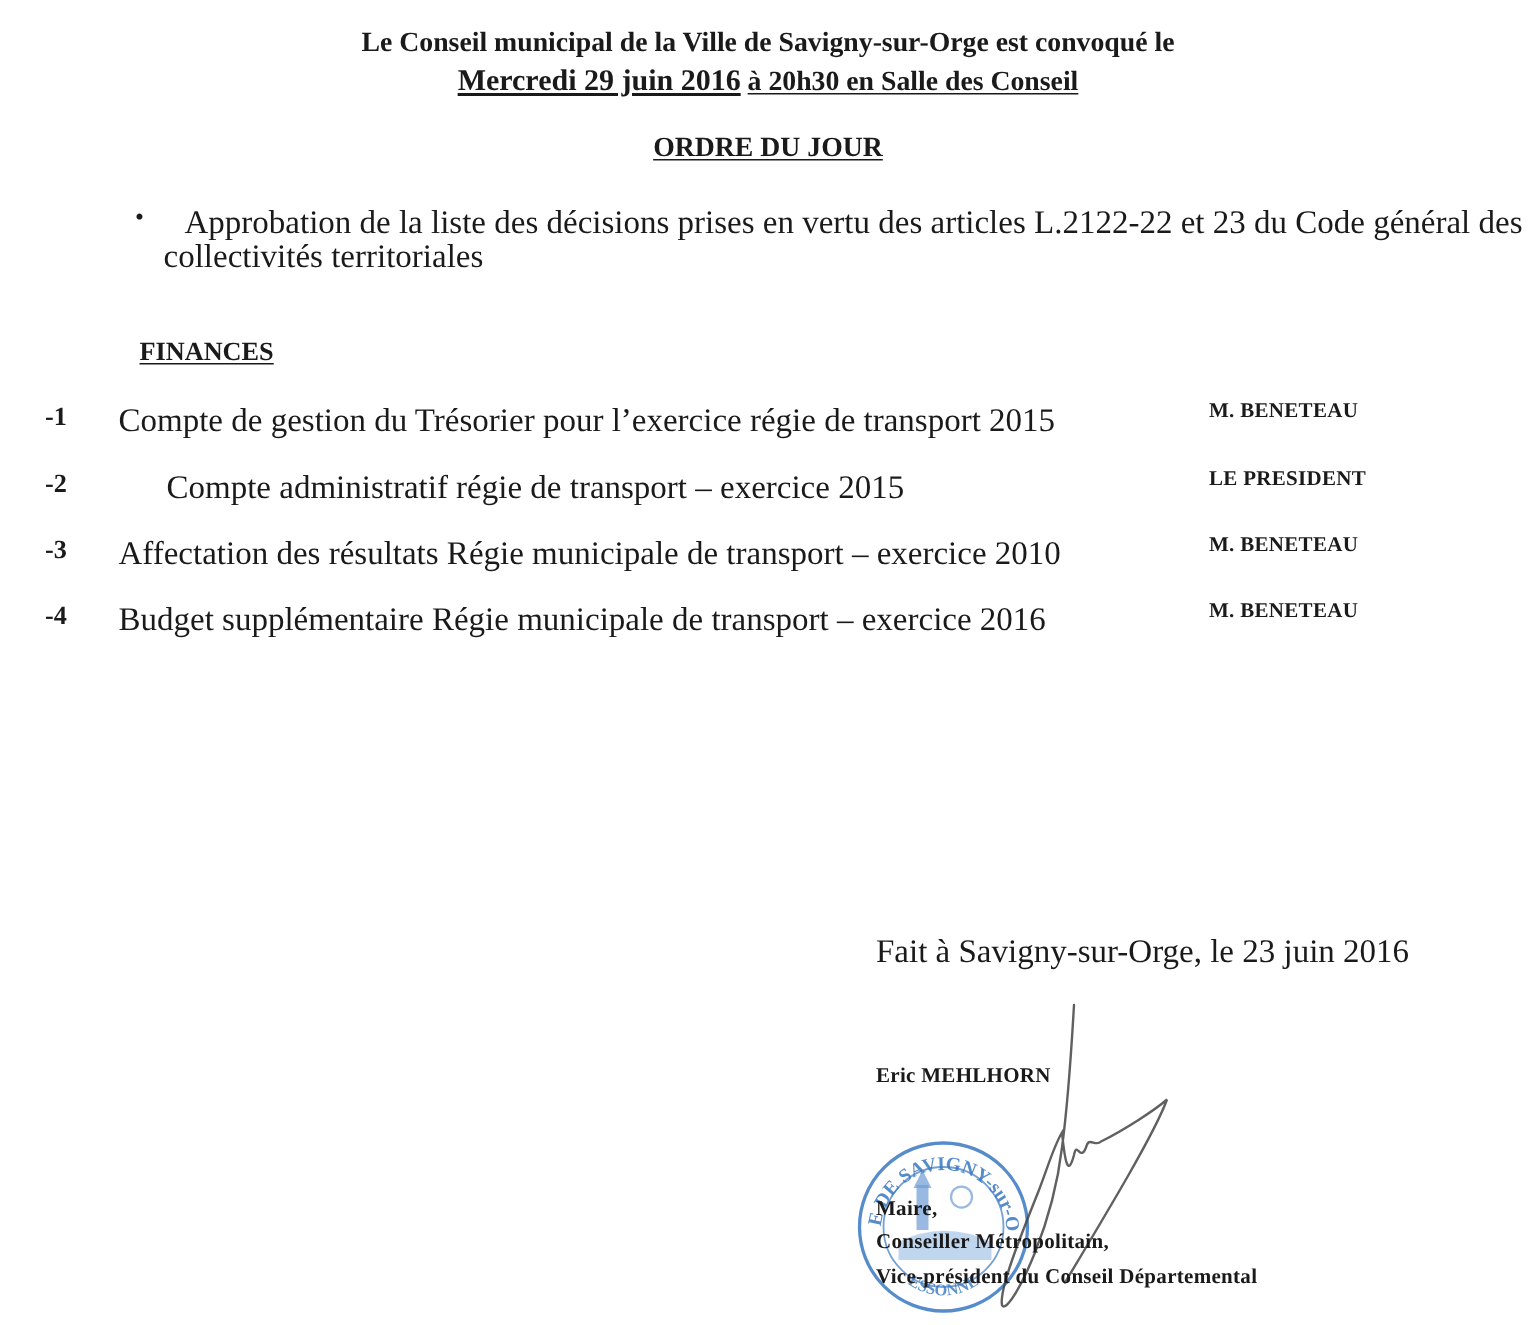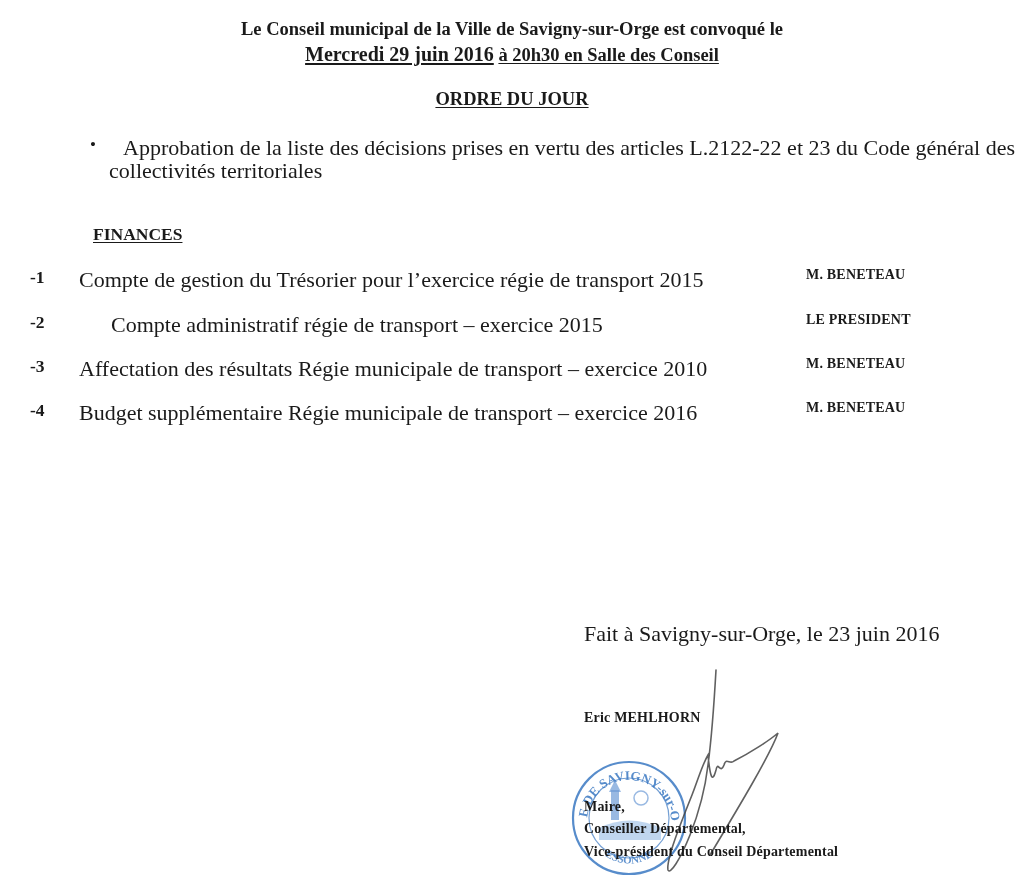--- a/index.html
+++ b/index.html
@@ -85,15 +85,15 @@
 <svg class="sig" viewBox="0 0 140 215">
   <path d="M 66 5 C 64 40, 62 70, 58 100 C 55 125, 48 150, 40 170 C 30 195, 20 210, 18 205
            C 16 195, 30 160, 42 130 C 48 115, 52 100, 58 90 C 60 110, 62 120, 66 105
            C 68 95, 70 110, 74 100 C 76 92, 80 100, 84 96 C 100 88, 120 75, 128 68
            C 120 90, 90 140, 60 190" fill="none" stroke="#444" stroke-width="1.6" stroke-linecap="round" opacity="0.85"></path>
 </svg>
 
 <div>
   <div class="abs name" style="left:584px; top:710px;">Eric MEHLHORN</div>
   <div class="abs name" style="left:584px; top:799px;">Maire,</div>
-  <div class="abs name" style="left:584px; top:821px;">Conseiller Départemental,</div>
+  <div class="abs name" style="left:584px; top:821px;">Conseiller Métropolitain,</div>
   <div class="abs name" style="left:584px; top:844px;">Vice-président du Conseil Départemental</div>
 </div>
 
 </body></html>

